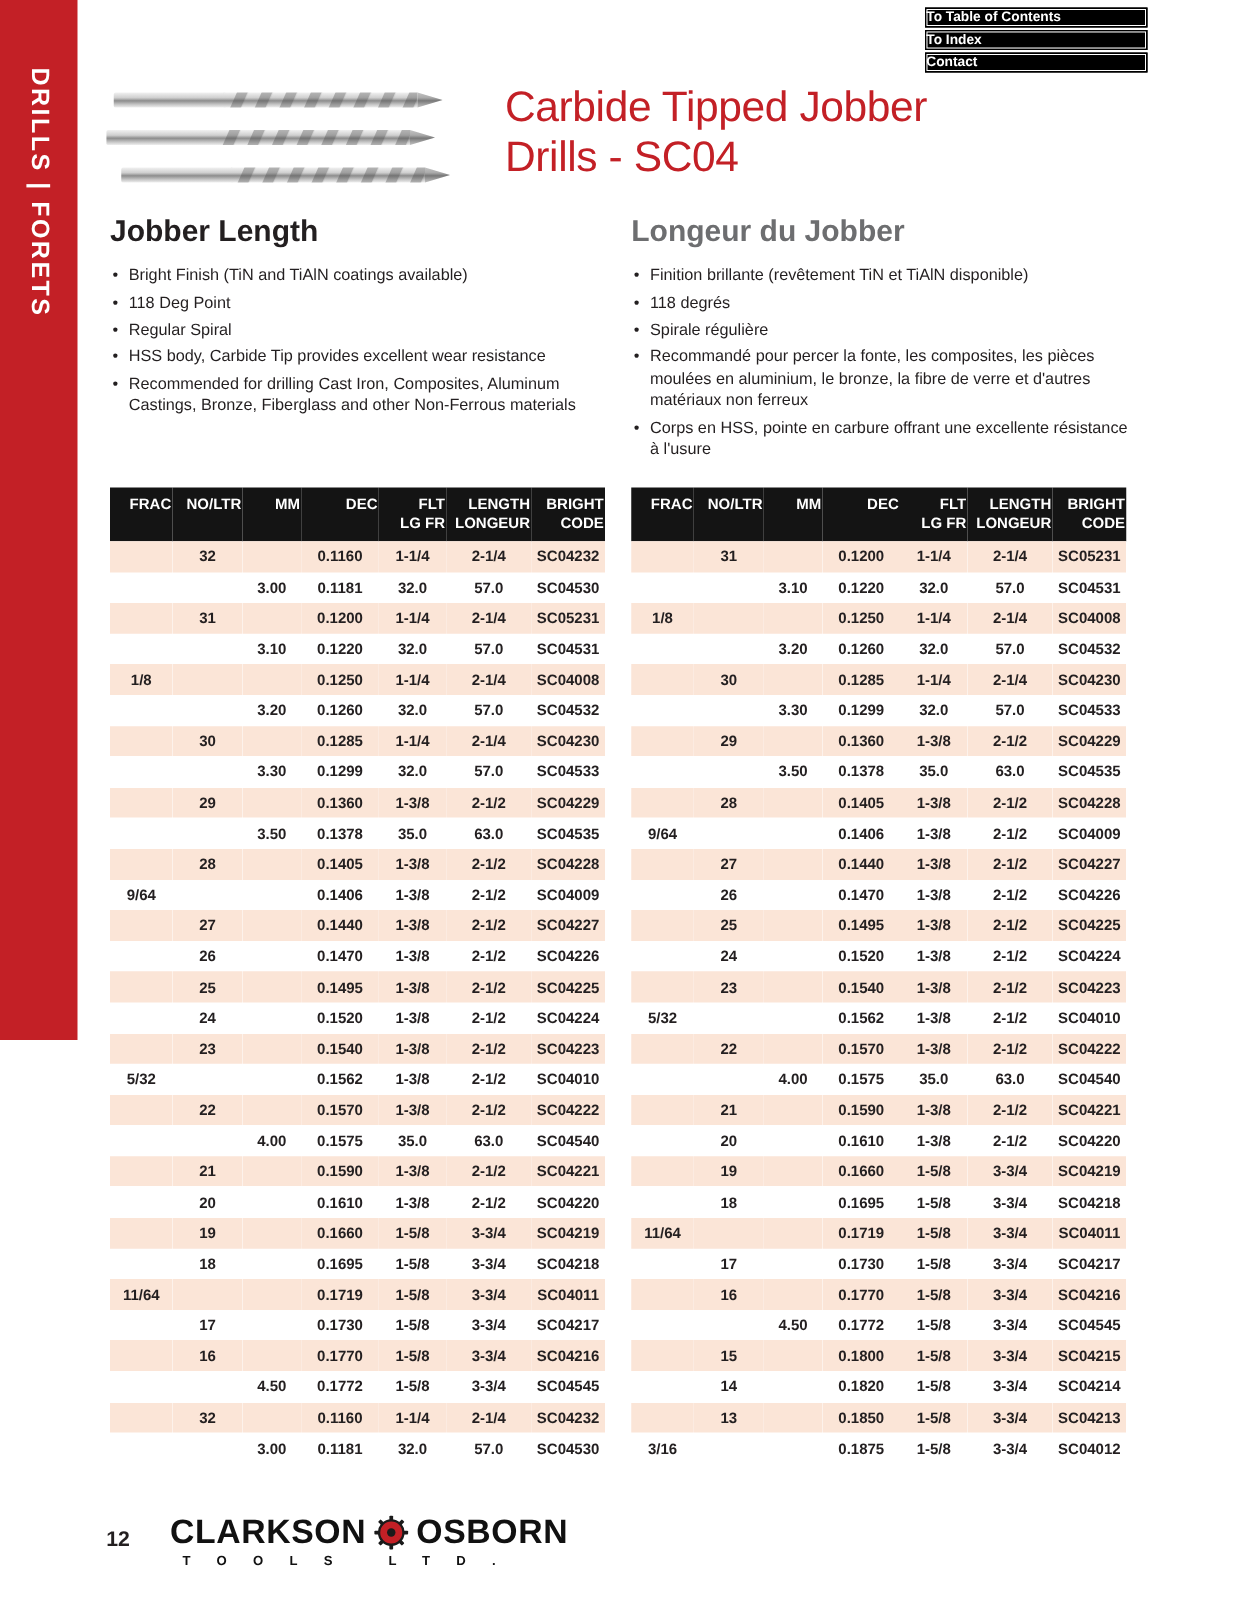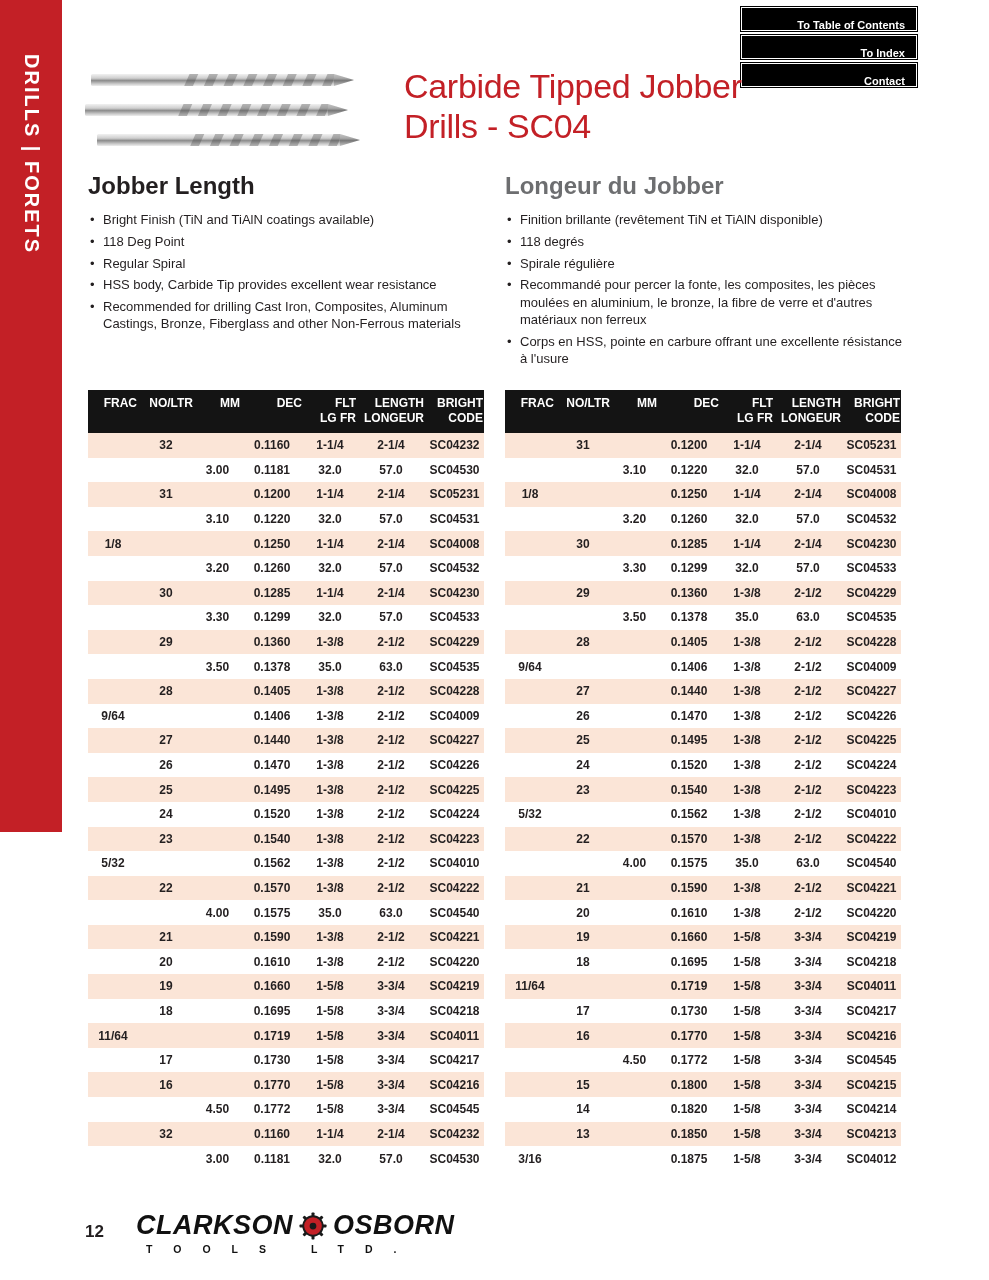--- a/index.html
+++ b/index.html
@@ -30,21 +30,21 @@
 
   
   .top-nav {
     position: absolute; top: 6px; right: 71px; width: 178px;
     display: flex; flex-direction: column; gap: 2px;
   }
   .nav-btn {
     display: block; width: 100%; height: 16px;
     background: #000; color: #fff;
     font-family: inherit; font-size: 11px; font-weight: bold;
-    line-height: 13px; text-align: right; padding: 12px;
+    line-height: 13px; text-align: left; padding: 0;
     border: 1px solid #000;
     box-shadow: inset 0 0 0 1px #fff;
     cursor: pointer;
   }
 
   
   .drill-photo { position: absolute; left: 85px; top: 58px; width: 290px; height: 110px; }
 
   
   .title {
@@ -83,21 +83,21 @@
     height: 24.6px; vertical-align: middle; padding: 0 1px;
     color: #231f20; overflow: hidden; white-space: nowrap;
   }
   tr.shade td { background: var(--row-shade, #fbe5d7); }
 
   
   .page-num { position: absolute; left: 85px; top: 1222px; font-size: 17px; font-weight: bold; }
   .logo { position: absolute; left: 136px; top: 1210px; }
   .logo-main {
     display: flex; align-items: center; gap: 5px;
-    font-size: 27px; font-weight: bold; letter-spacing: 0.5px; color: #111; font-style: italic;
+    font-size: 27px; font-weight: bold; letter-spacing: 0.5px; color: #111;
   }
   .gear { display: inline-flex; }
   .logo-sub {
     font-size: 10.5px; font-weight: bold; letter-spacing: 21px;
     color: #111; margin-top: 2px; padding-left: 10px; white-space: nowrap;
   }
 </style>
 </head>
 <body>
 

